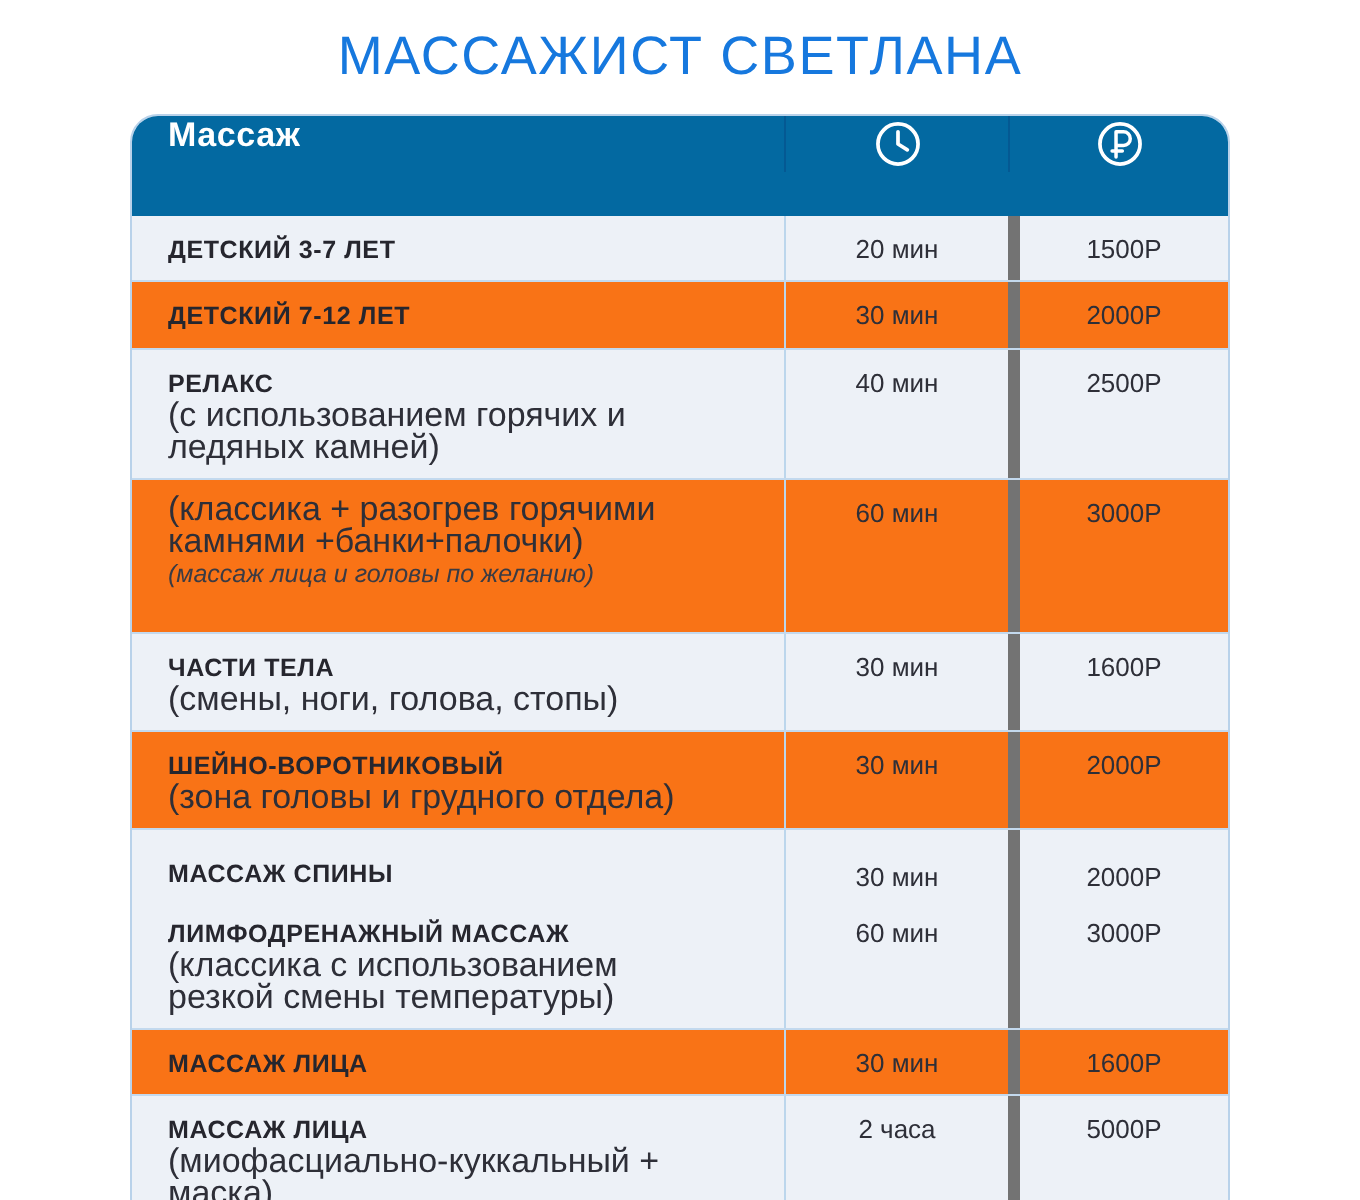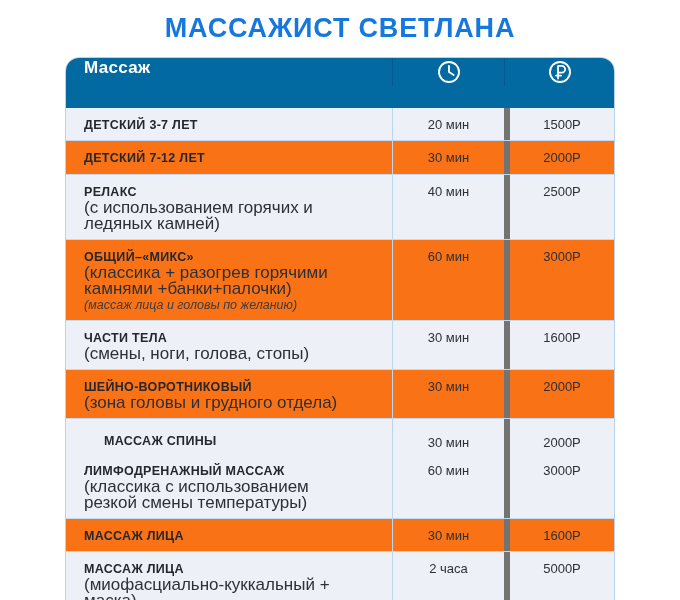--- a/index.html
+++ b/index.html
@@ -6,21 +6,21 @@
   html, body {
     width: 680px; height: 600px;
     background: #ffffff;
     font-family: "Liberation Sans", "DejaVu Sans", sans-serif;
     overflow: hidden;
   }
   .page-title {
     padding-top: 13px;
     text-align: center;
     font-size: 27px;
-    font-weight: 700;
+    font-weight: 400;
     letter-spacing: 0.8px;
     color: #1678de;
     margin-bottom: 13px;
   }
   .card {
     width: 550px;
     margin: 0 auto;
     border: 1px solid #b9d2ea;
     border-radius: 14px;
     overflow: hidden;
@@ -90,21 +90,21 @@
   .r1 .entry { min-height: 30px; }
   .r2 .entry { min-height: 33px; }
   .r3 .entry { min-height: 60px; border-radius: 32px; }
   .r4 .entry { min-height: 76px; }
   .r5 .entry { min-height: 46px; }
   .r6 .entry { min-height: 48px; }
   .r8 .entry { min-height: 30px; }
   .r9 .entry { min-height: 48px; }
   .r7 .entry.sub1 .cell.name { padding-top: 12px; padding-bottom: 4px; }
   .r7 .entry.sub1 .cell.time, .r7 .entry.sub1 .cell.price { padding-top: 16px; }
-  .r7 .entry.sub1 { min-height: 40px; padding-left: 20px; }
+  .r7 .entry.sub1 { min-height: 40px; }
   .r7 .entry.sub2 { min-height: 56px; }
   .r7 .entry.sub2 .cell.name { padding-top: 2px; }
   .r7 .entry.sub2 .cell.time, .r7 .entry.sub2 .cell.price { padding-top: 4px; }
 </style>
 </head>
 <body>
 
 <div class="page-title">МАССАЖИСТ СВЕТЛАНА</div>
 
 <div class="card">
@@ -152,21 +152,20 @@
         <div class="svc-sub">(с использованием горячих и ледяных камней)</div>
       </div>
       <div class="cell time">40 мин</div>
       <div class="cell price">2500Р</div>
     </div>
   </div>
 
   <div class="row r4">
     <div class="entry">
       <div class="cell name">
-        <div class="svc-title">ОБЩИЙ–«МИКС»</div>
         <div class="svc-sub">(классика + разогрев горячими камнями +банки+палочки)</div>
         <div class="svc-note">(массаж лица и головы по желанию)</div>
       </div>
       <div class="cell time">60 мин</div>
       <div class="cell price">3000Р</div>
     </div>
   </div>
 
   <div class="row alt r5">
     <div class="entry">

